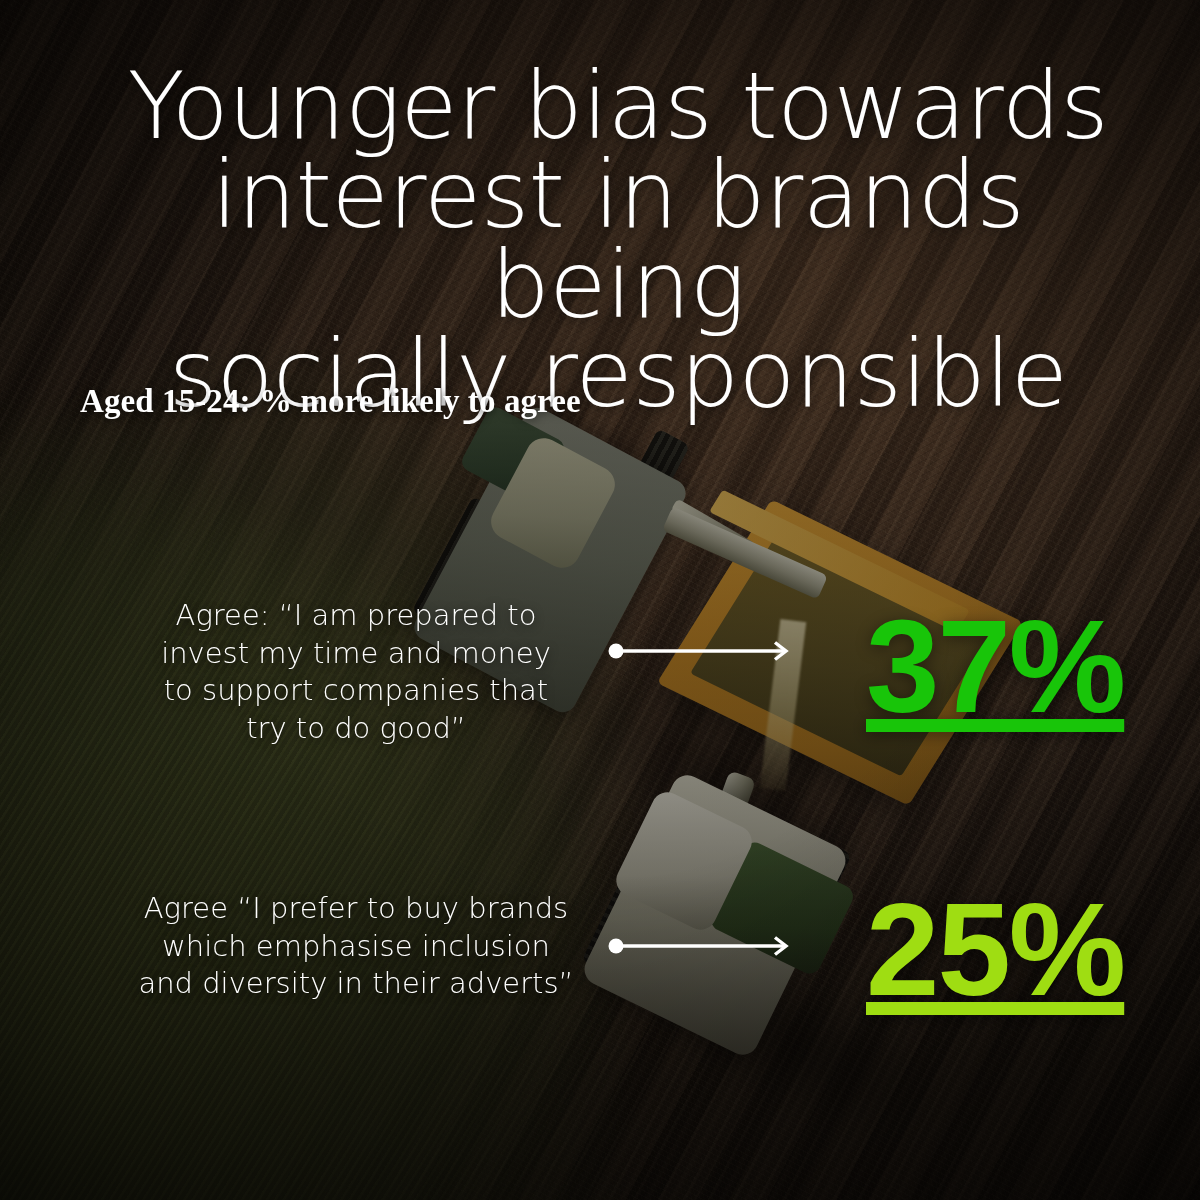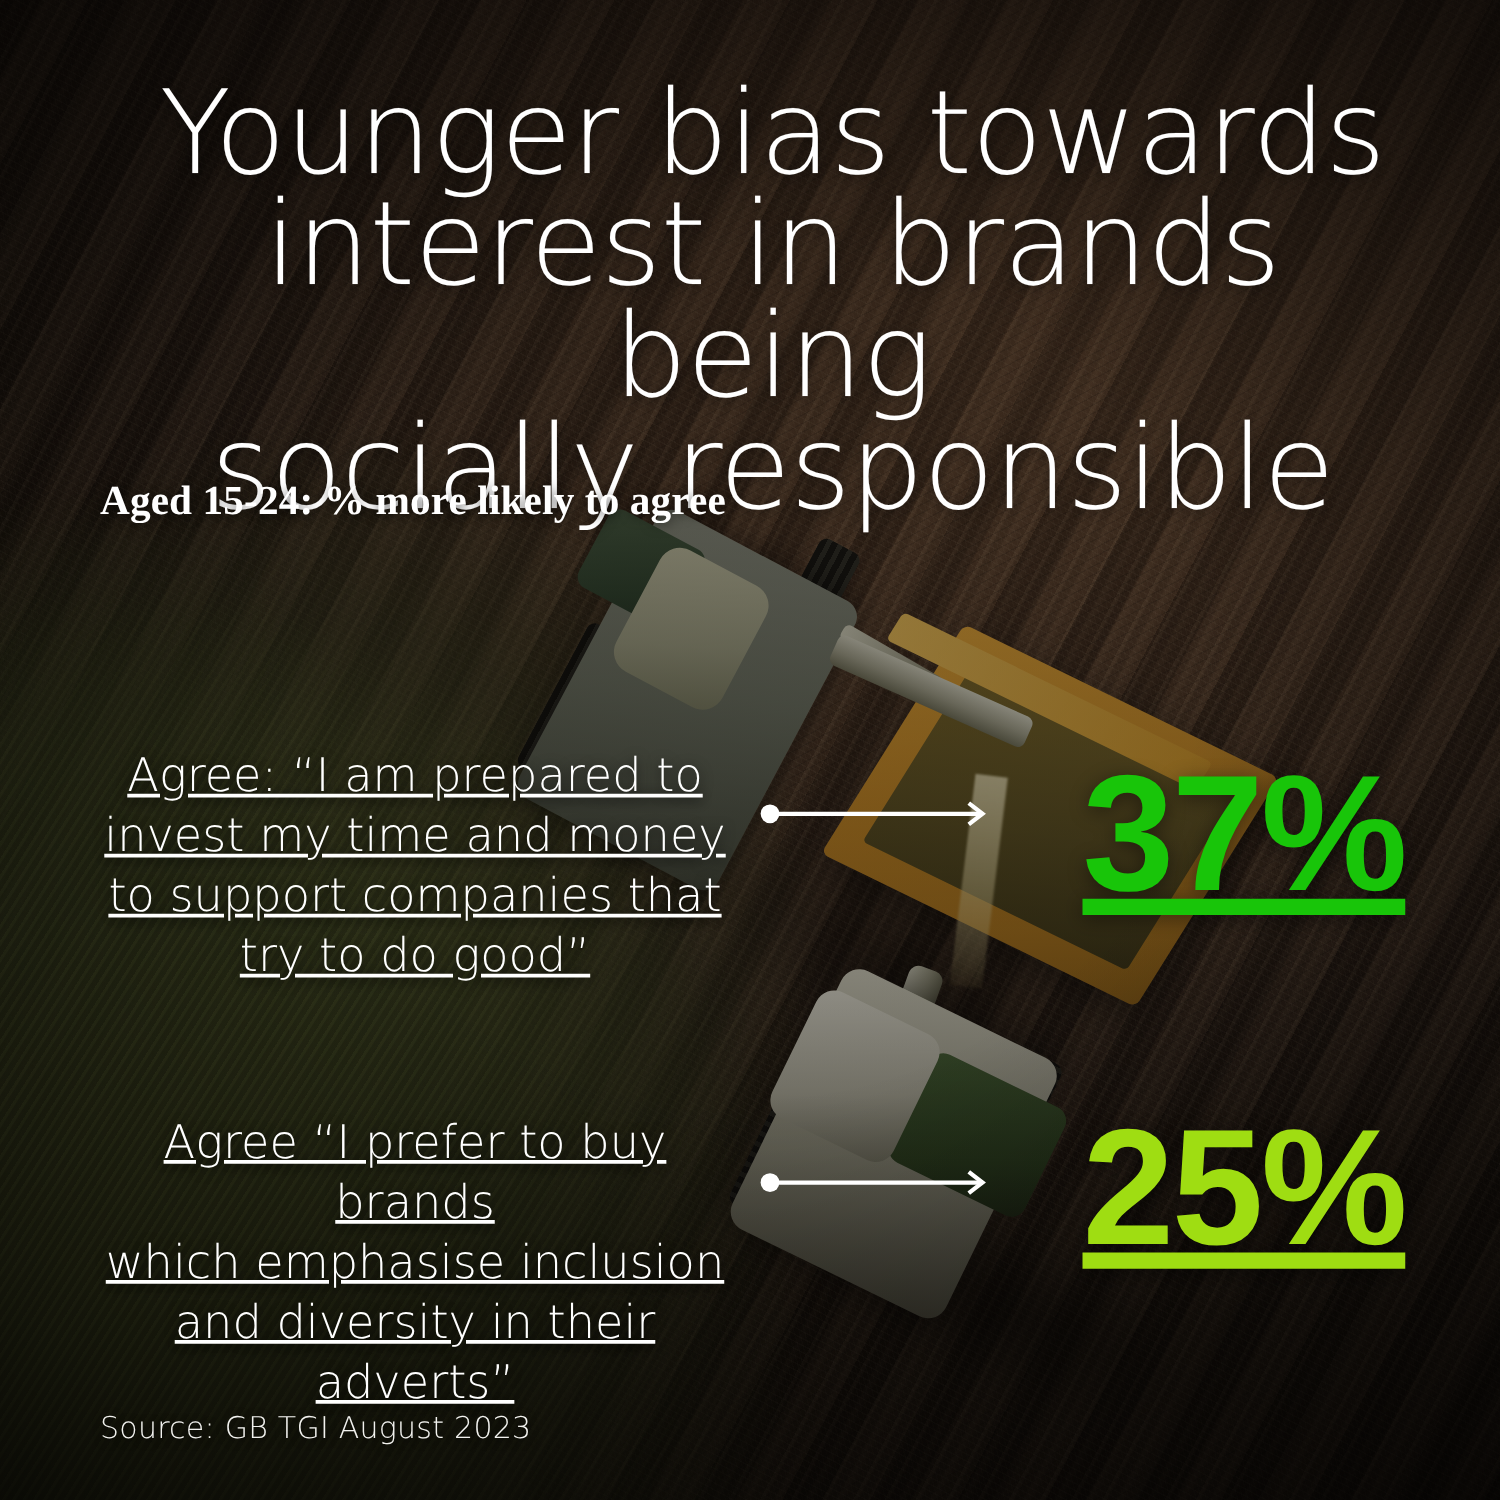--- a/index.html
+++ b/index.html
@@ -240,30 +240,29 @@
     letter-spacing:0.1px;
     text-shadow:0 2px 9px rgba(0,0,0,0.6);
   }
 
   .stat-row { position:absolute; left:0; width:1200px; }
   .stat-row.one { top:585px; }
   .stat-row.two { top:880px; }
 
   .stat-quote {
     position:absolute;
-    left:72px;
+    left:96px;
     width:520px;
     color:#ffffff;
     font-family:"DejaVu Sans", sans-serif;
     font-weight:300;
-    font-size:37px;
+    font-size:29px;
     line-height:1.3;
     white-space:pre-line;
     text-shadow:0 2px 10px rgba(0,0,0,0.75);
-    text-decoration:underline;
   }
   .stat-row.one .stat-quote { top:12px; }
   .stat-row.two .stat-quote { top:10px; }
 
   .connector { position:absolute; }
   .stat-row.one .connector { left:608px; top:55px; }
   .stat-row.two .connector { left:608px; top:55px; }
 
   .stat-value {
     position:absolute;
@@ -359,16 +358,15 @@
         <svg width="190" height="22" viewBox="0 0 190 22">
           <circle cx="8" cy="11" r="7.5" fill="#ffffff"></circle>
           <line x1="8" y1="11" x2="178" y2="11" stroke="#ffffff" stroke-width="3.4"></line>
           <polyline points="167,2.5 178,11 167,19.5" fill="none" stroke="#ffffff" stroke-width="3.4" stroke-linecap="butt" stroke-linejoin="miter"></polyline>
         </svg>
       </div>
 
       <div class="stat-value" style="color:#9fdd12">25%</div>
     </div>
 
-    <div class="source">Source: GB TGI August 2023</div>
 
   </div>
 </div>
 
 </body></html>

